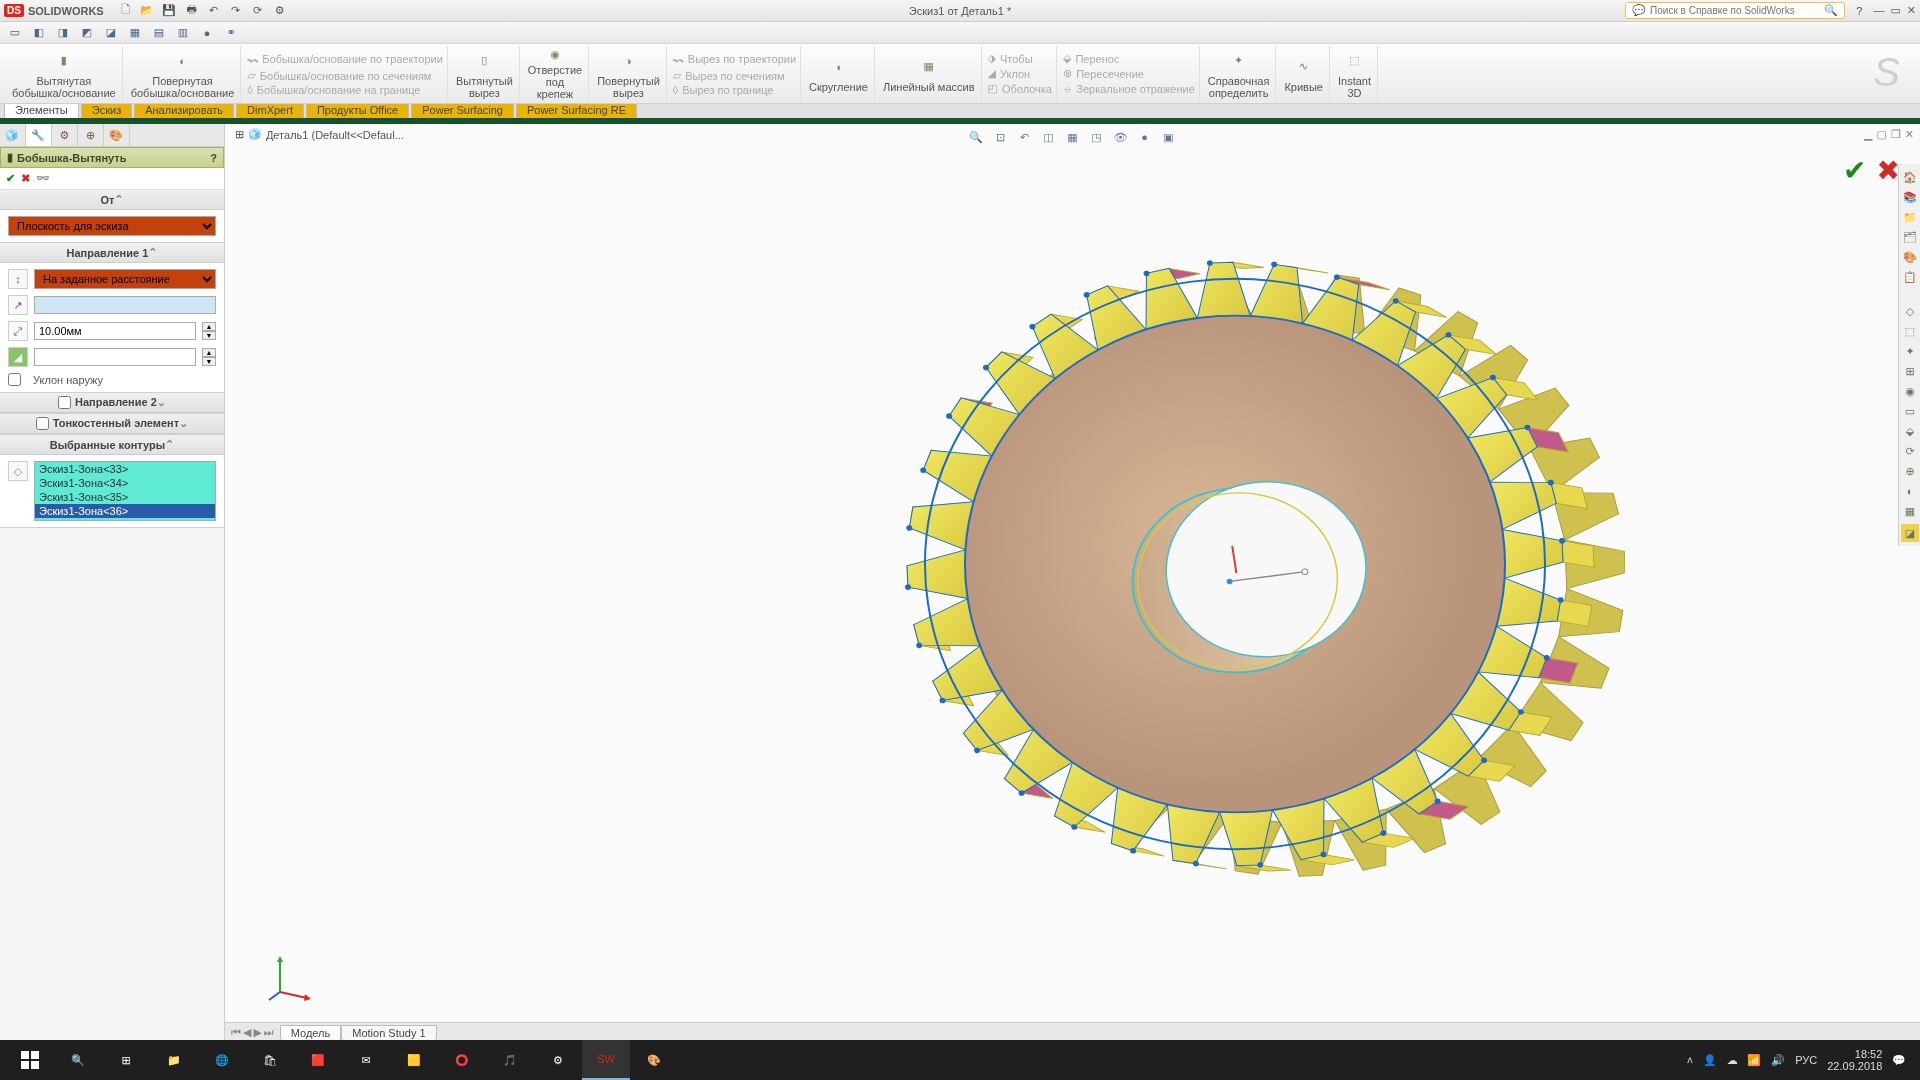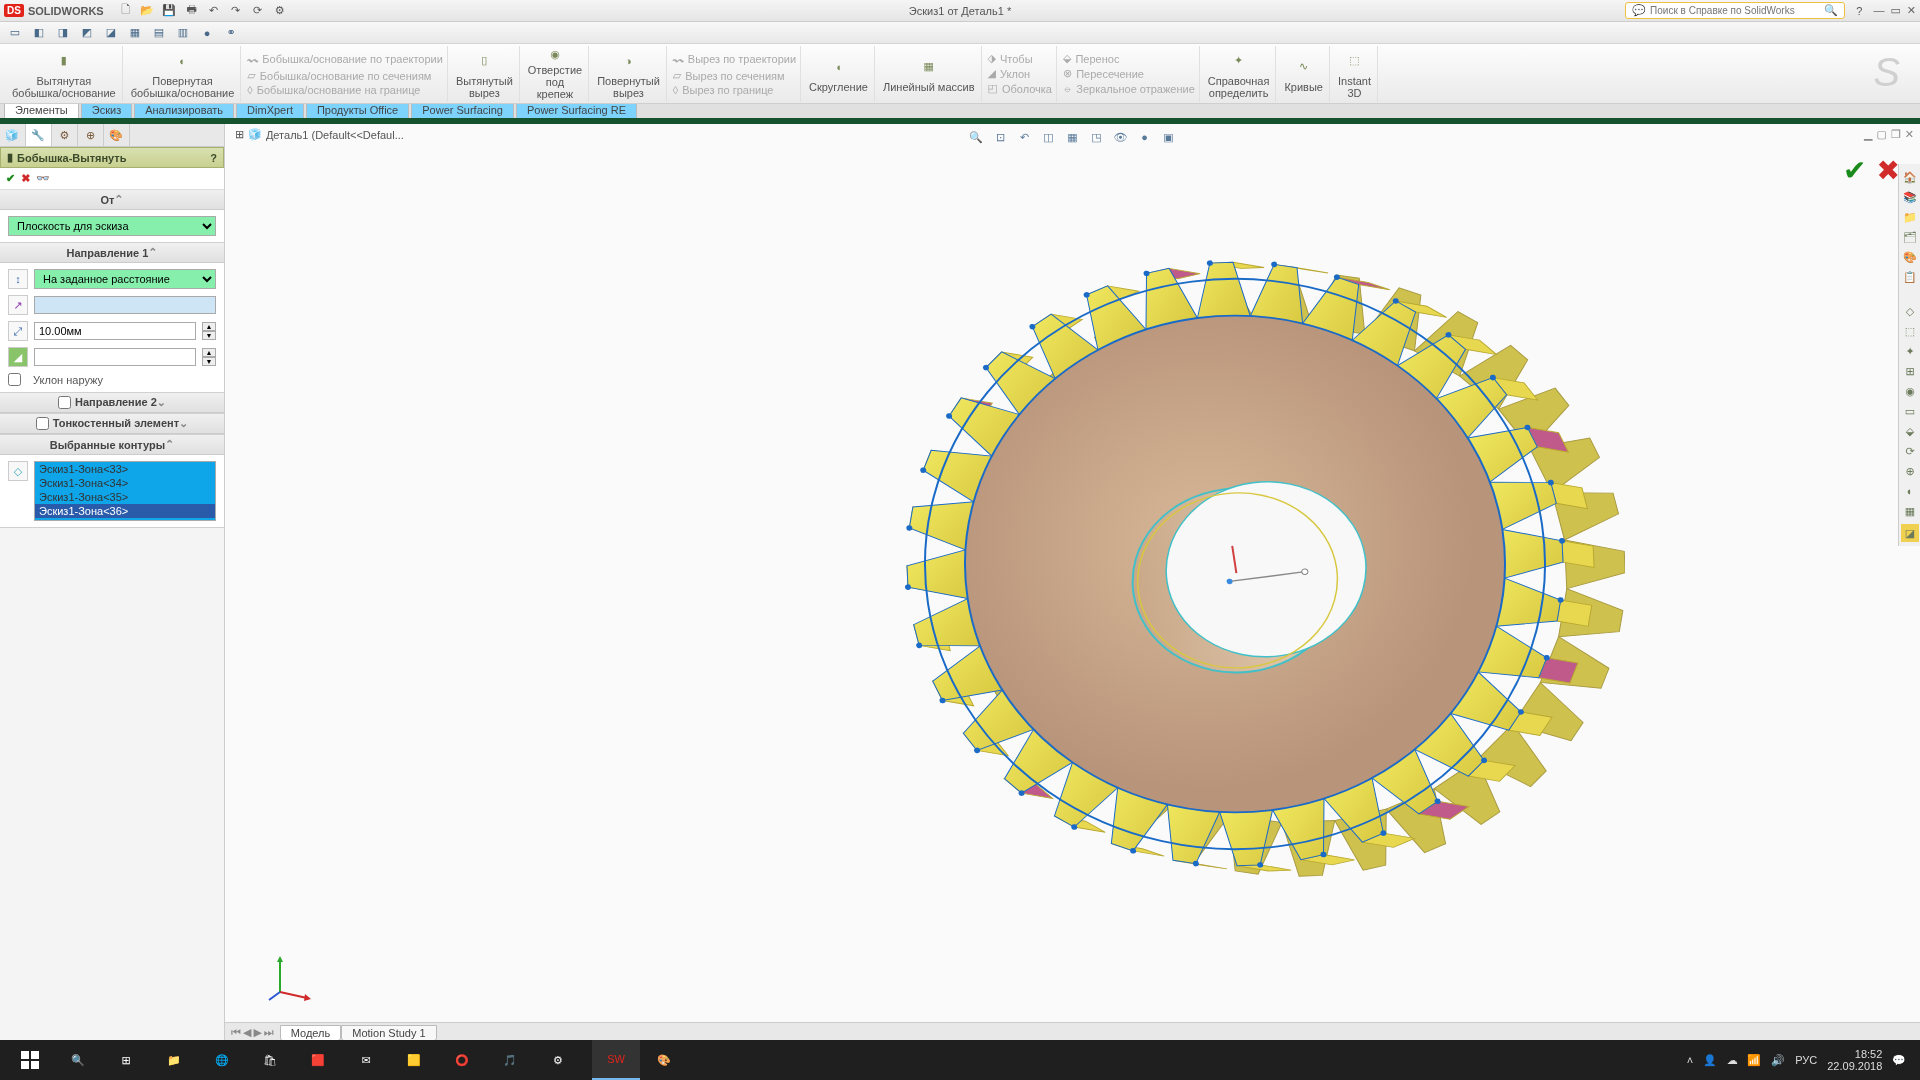--- a/index.html
+++ b/index.html
@@ -25,47 +25,47 @@
 .ribbon { height: 60px; background: linear-gradient(#fdfdfd,#eaeaea); border-bottom: 1px solid #cfcfcf; display: flex; align-items: center; padding: 0 6px; gap: 2px; position: relative; }
 .rgroup { display: flex; flex-direction: column; align-items: center; justify-content: center; padding: 2px 6px; height: 56px; border-right: 1px solid #e0e0e0; text-align: center; color: #555; }
 .rgroup.small { flex-direction: column; align-items: flex-start; padding: 2px 4px; }
 .rgroup .ricon { width: 24px; height: 24px; color: #7a8a5a; display: flex; align-items: center; justify-content: center; margin-bottom: 2px; }
 .rline { display: flex; align-items: center; gap: 4px; font-size: 10px; color: #555; padding: 1px 0; }
 .rline.dim { color: #aaa; }
 .ds-watermark { position: absolute; right: 20px; top: 6px; color: #d0d0d0; font-size: 40px; font-style: italic; }
 
 
 .tabstrip { height: 20px; background: #e0e0e0; display: flex; align-items: flex-end; padding-left: 4px; border-bottom: 6px solid #14532d; }
-.ftab { background: #7dd3fc; border: 1px solid #bbb; border-bottom: none; padding: 2px 10px; margin-right: 2px; border-radius: 3px 3px 0 0; color: #444; cursor: pointer; }
+.ftab { background: #eab308; border: 1px solid #bbb; border-bottom: none; padding: 2px 10px; margin-right: 2px; border-radius: 3px 3px 0 0; color: #444; cursor: pointer; }
 .ftab.active { background: #fff; }
 
 
 .main { position: absolute; top: 124px; left: 0; right: 0; bottom: 38px; display: flex; }
 .sidebar { width: 225px; background: #f4f4f4; border-right: 1px solid #ccc; display: flex; flex-direction: column; }
 .side-tabstrip { display: flex; background: #e8e8e8; border-bottom: 1px solid #ccc; }
 .side-tab { width: 26px; height: 22px; border-right: 1px solid #ccc; display: flex; align-items: center; justify-content: center; color: #7a5a3a; }
 .side-tab.active { background: #fff; }
 
 .pm-header { background: linear-gradient(#d8e0b0,#c8d090); border: 1px solid #a8b070; padding: 3px 6px; display: flex; align-items: center; justify-content: space-between; color: #3a4a2a; font-weight: bold; }
 .pm-actions { display: flex; gap: 6px; padding: 4px 6px; background: #fff; border-bottom: 1px solid #ddd; }
 .pm-ok { color: #1a8a1a; font-weight: bold; cursor: pointer; }
 .pm-cancel { color: #d02a2a; font-weight: bold; cursor: pointer; }
 
 .pm-section { border-bottom: 1px solid #d0d0d0; }
 .pm-section-h { background: linear-gradient(#f0f0f0,#e0e0e0); padding: 3px 2px; display: flex; align-items: center; justify-content: center; font-weight: bold; color: #444; border-bottom: 1px solid #ccc; }
 .pm-section-h .chev { color: #888; }
 .pm-body { padding: 6px 8px; background: #fff; display: flex; flex-direction: column; gap: 6px; }
-.pm-select { width: 100%; border: 1px solid #aaa; padding: 2px 4px; background: #86efac; }
+.pm-select { width: 100%; border: 1px solid #aaa; padding: 2px 4px; background: #c2410c; }
 .pm-row { display: flex; align-items: center; gap: 6px; }
 .pm-row .pm-icon { width: 20px; height: 20px; display: flex; align-items: center; justify-content: center; color: #3a6aaa; border: 1px solid #ccc; background: #f8f8f8; }
 .pm-input { flex: 1; border: 1px solid #aaa; padding: 2px 4px; background: #fff; }
 .pm-spin { width: 14px; display: flex; flex-direction: column; }
 .pm-spin div { height: 9px; border: 1px solid #aaa; background: #eee; font-size: 7px; text-align: center; line-height: 7px; }
 .pm-check { display: flex; align-items: center; gap: 12px; color: #555; }
-.pm-list { border: 1px solid #aaa; height: 60px; overflow-y: scroll; background: #0ea5e9; }
+.pm-list { border: 1px solid #aaa; height: 60px; overflow-y: scroll; background: #5eead4; }
 .pm-list div { padding: 1px 4px; color: #333; }
 .pm-list div.sel { background: #2a5aaa; color: #fff; }
 
 
 .viewport { flex: 1; background: #fafafa; position: relative; overflow: hidden; }
 .bc { position: absolute; top: 4px; left: 10px; color: #555; display: flex; align-items: center; gap: 4px; }
 .vp-toolbar { position: absolute; top: 4px; left: 50%; transform: translateX(-50%); display: flex; gap: 4px; }
 .vp-toolbar .vbtn { width: 20px; height: 18px; color: #5a7a9a; display: flex; align-items: center; justify-content: center; }
 .vp-wincontrols { position: absolute; top: 4px; right: 6px; display: flex; gap: 4px; color: #888; }
 .confirm-corner { position: absolute; top: 30px; right: 20px; display: flex; gap: 10px; }
@@ -82,21 +82,21 @@
 .btab.active { background: #fff; }
 .nav-arrows { display: flex; gap: 2px; margin-right: 6px; color: #888; }
 
 
 .statusbar { position: absolute; bottom: 20px; left: 0; right: 0; height: 18px; background: linear-gradient(#f8f8f8,#e8e8e8); border-top: 1px solid #ccc; display: flex; align-items: center; padding: 0 6px; color: #555; font-size: 10px; }
 .status-right { margin-left: auto; display: flex; gap: 14px; }
 
 
 .wtaskbar { position: absolute; bottom: 0; left: 0; right: 0; height: 40px; background: #1f1f1f; display: flex; align-items: center; padding: 0 6px; }
 .wtbtn { width: 48px; height: 40px; display: flex; align-items: center; justify-content: center; color: #fff; }
-.wtbtn.active { border-bottom: 2px solid #76b9ed; background: #333; margin-left: 10px; }
+.wtbtn.active { border-bottom: 2px solid #76b9ed; background: #333; }
 .tray { margin-left: auto; display: flex; align-items: center; gap: 10px; color: #ddd; padding-right: 8px; }
 .clock { text-align: right; font-size: 11px; line-height: 12px; }
 
 svg { display: block; }
 </style>
 </head>
 <body>
 
 <div class="titlebar">
   <div class="sw-logo">

